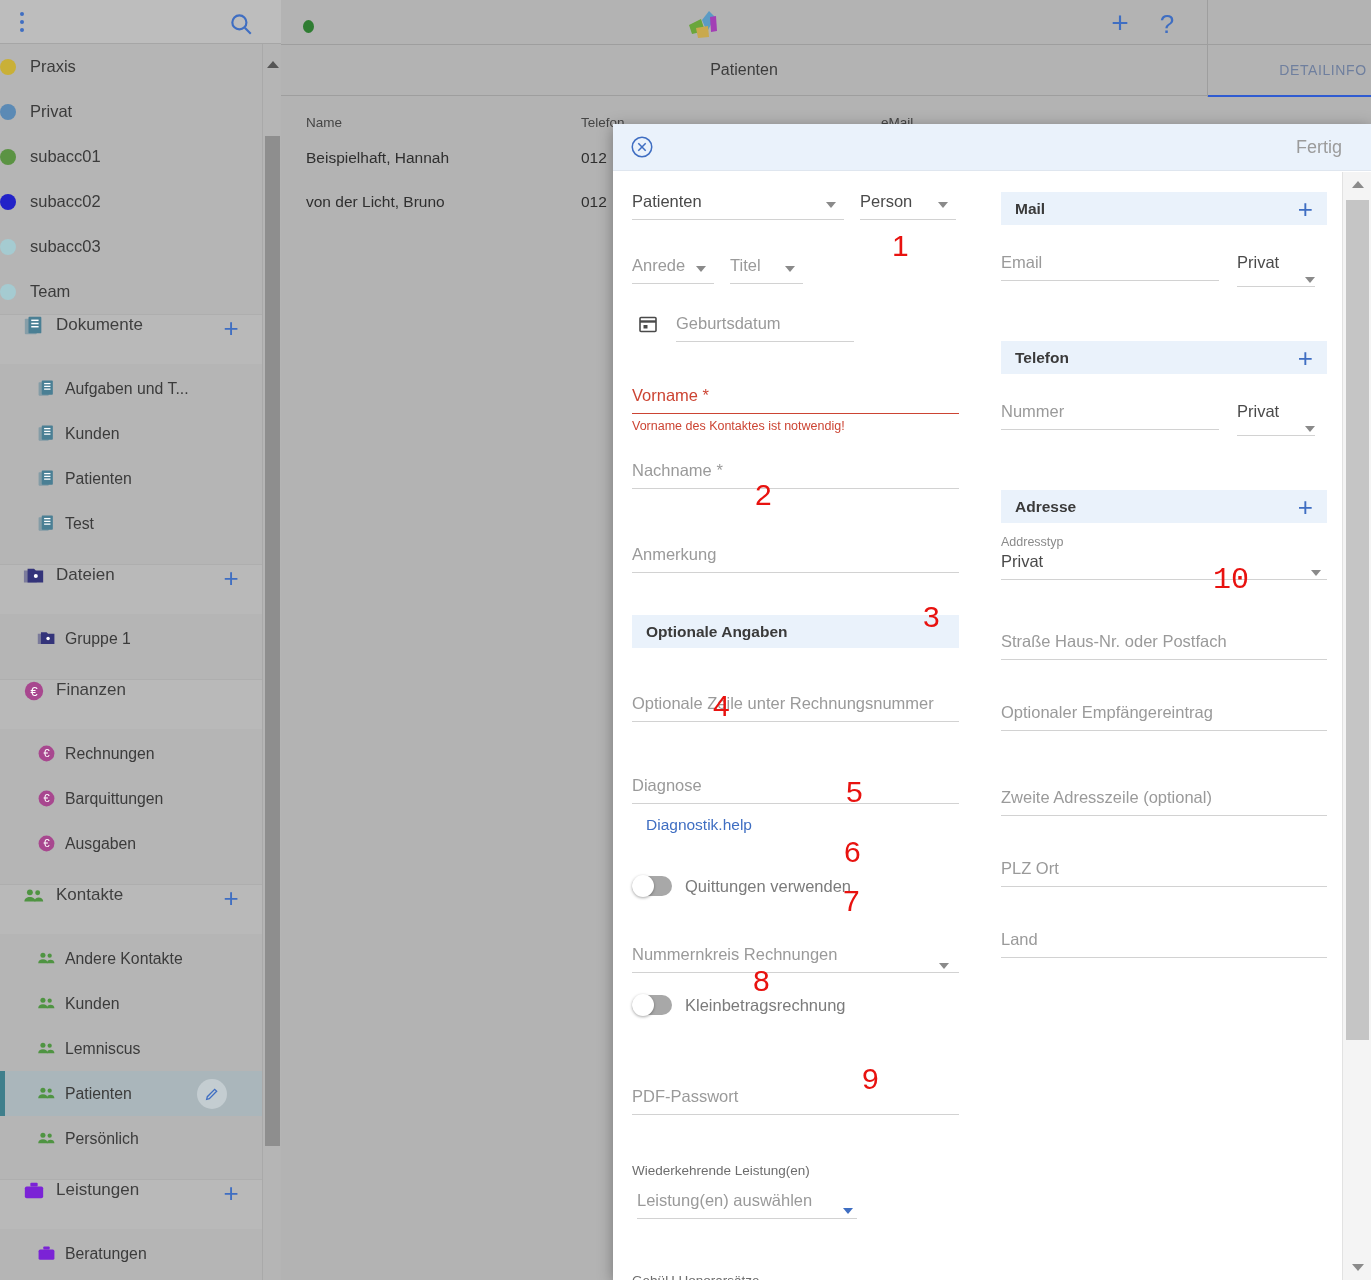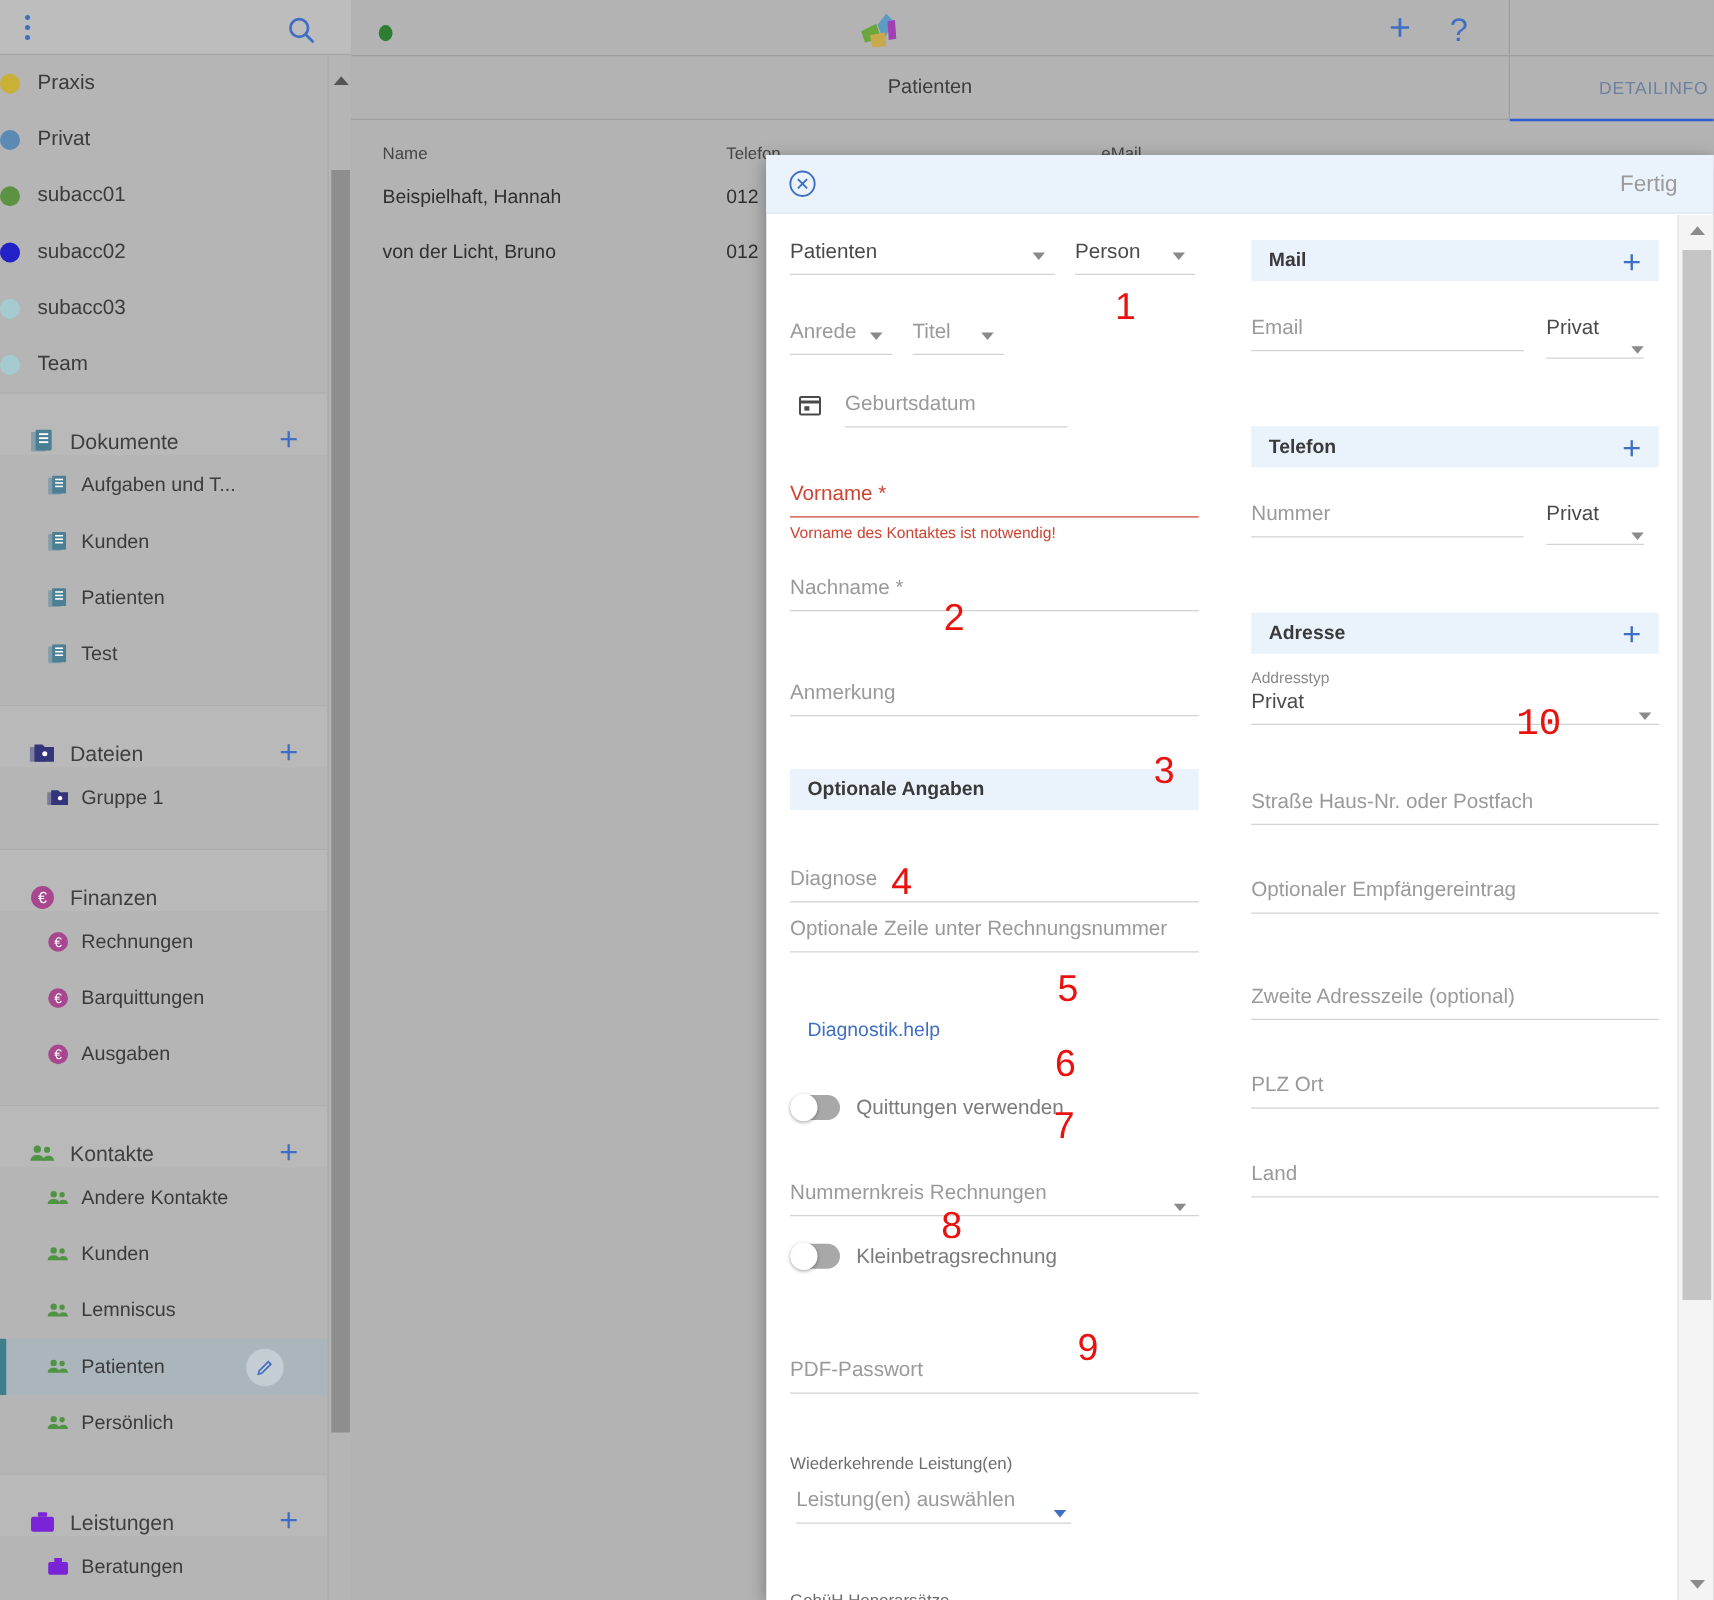--- a/index.html
+++ b/index.html
@@ -45,21 +45,21 @@
   .acct-dot {
     width: 16px; height: 16px; border-radius: 50%; flex: 0 0 16px;
     margin-right: 14px;
   }
   .acct-label { font-size: 16.5px; color: #3b3b3b; }
 
   .group {
     border-top: 1px solid #aeaeae;
   }
   .group-head {
-    height: 49px; display: flex; align-items: flex-end;
+    height: 49px; display: flex; align-items: flex-start;
     padding: 0 0 0 23px; background: #b9b9b9;
   }
   .group-head .g-icon { width: 22px; height: 22px; margin-right: 11px; flex:0 0 22px;}
   .group-head .g-label { font-size: 17px; color: #3f3f3f; flex: 1; }
   .group-plus {
     width: 34px; color: #3f6ec2; font-size: 26px; line-height: 1;
     text-align: center; margin-right: 14px; font-weight: 300;
   }
   .group-body { background: #b5b5b5; padding: 2px 0 18px; }
   .sub-row {
@@ -603,29 +603,29 @@
         <div class="fld" style="margin-bottom:42px; width:327px;">
           <div class="line" style="padding-bottom:8px;">
             <span class="ph">Anmerkung</span>
           </div>
         </div>
 
         <div class="sec-head" style="width:327px; margin-bottom:46px;">
           <span>Optionale Angaben</span>
         </div>
 
+        <div class="fld" style="margin-bottom:54px; width:327px;">
+          <div class="line" style="padding-bottom:8px;">
+            <span class="ph">Optionale Zeile unter Rechnungsnummer</span>
+          </div>
+        </div>
+
         <div class="fld" style="margin-bottom:12px; width:327px;">
           <div class="line" style="padding-bottom:8px;">
             <span class="ph">Diagnose</span>
-          </div>
-        </div>
-
-        <div class="fld" style="margin-bottom:54px; width:327px;">
-          <div class="line" style="padding-bottom:8px;">
-            <span class="ph">Optionale Zeile unter Rechnungsnummer</span>
           </div>
         </div>
         <div style="padding-left:14px; margin-bottom:42px;">
           <a class="link">Diagnostik.help</a>
         </div>
 
         <div class="toggle-row" style="margin-bottom:49px;">
           <div class="toggle"></div>
           <span class="toggle-label">Quittungen verwenden</span>
         </div>

